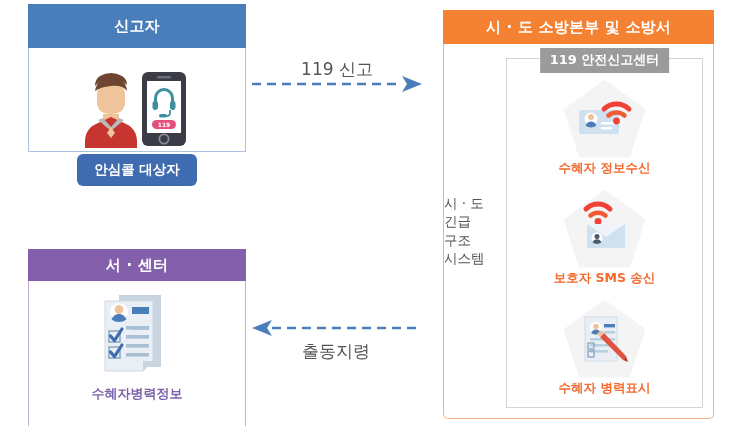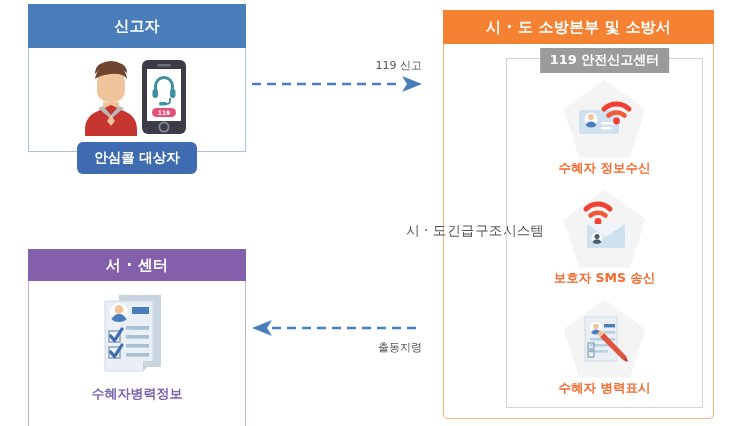--- a/index.html
+++ b/index.html
@@ -24,39 +24,39 @@
     box-sizing:border-box;width:100%;
     background:#ffffff;
     display:flex;flex-direction:column;align-items:center;
   }
 
   
   #reporter-panel{left:28px;top:4px;width:218px;height:176px;}
   #reporter-panel .panel-header{height:44px;background:#4a7ebb;font-size:15px;}
   #reporter-panel .panel-body{
     height:104px;border:1px solid #a8c2e0;border-top:none;
-    justify-content:flex-start;padding-top:10px;
+    justify-content:flex-start;padding-top:22px;
   }
   .reporter-figure{width:118px;height:78px;position:relative;margin:0 auto;}
   .badge-button{
     margin-top:6px;background:#3f6bb0;color:#fff;border:none;border-radius:6px;
     padding:7px 17px;font-size:13.5px;font-weight:bold;
     font-family:"DejaVu Sans","Liberation Sans",sans-serif;cursor:pointer;
   }
 
   
   #firehq-panel{left:424px;top:10px;width:290px;height:413px;padding-left:19px;}
   #firehq-panel .panel-header{height:34px;background:#f58232;font-size:15px;}
   #firehq-panel .panel-body{
     height:375px;border:1px solid #f3b383;border-top:none;
     border-bottom-left-radius:5px;border-bottom-right-radius:5px;
     flex-direction:row;align-items:stretch;
   }
   .system-vlabel{
-    width:62px;display:flex;flex-direction:row;align-items:center;
+    width:62px;display:flex;flex-direction:column;align-items:flex-start;
     justify-content:center;gap:1px;color:#555555;font-size:13.5px;line-height:1.28;
   }
   .system-vlabel span{display:block;white-space:nowrap;}
   .center-wrap{flex:1;position:relative;padding:14px 8px 10px 0;}
   .center-box{
     position:absolute;left:0;right:10px;top:14px;bottom:10px;
     border:1px solid #d4d4d4;box-sizing:border-box;
   }
   .center-title{
     position:absolute;top:-11px;left:50%;transform:translateX(-50%);
@@ -86,21 +86,21 @@
     height:156px;border:1px solid #c3aed6;border-top:none;
     justify-content:flex-start;padding-top:12px;
   }
   .station-label{margin-top:6px;color:#7b63ad;font-size:13px;font-weight:bold;}
 
   
   .arrow{position:absolute;}
   #arrow-report{left:252px;top:74px;width:170px;height:20px;}
   #arrow-dispatch{left:250px;top:318px;width:172px;height:20px;}
   .arrow-label{
-    position:absolute;color:#555555;font-size:11px;white-space:nowrap;text-align:right;
+    position:absolute;color:#555555;font-size:17px;white-space:nowrap;text-align:center;
   }
   #arrow-report-label{left:252px;top:58px;width:170px;}
   #arrow-dispatch-label{left:250px;top:340px;width:172px;}
   svg{display:block;overflow:visible;}
 </style>
 </head>
 <body>
 
 <div class="stage">
 

